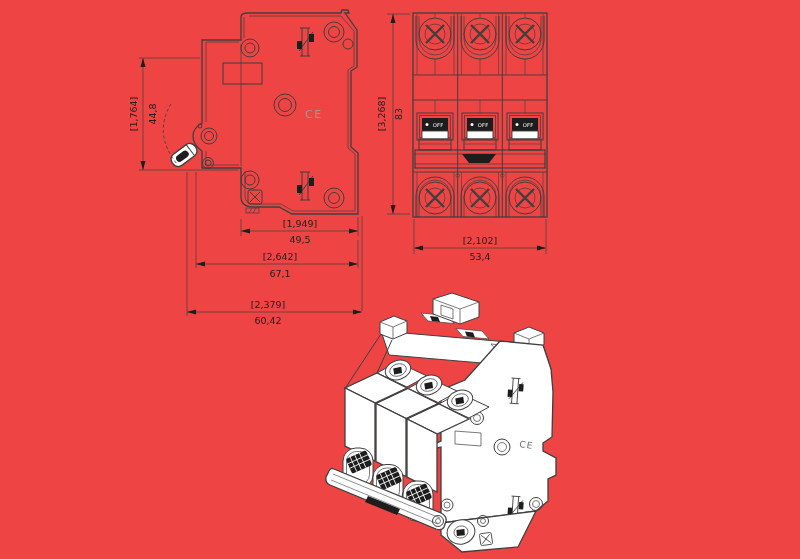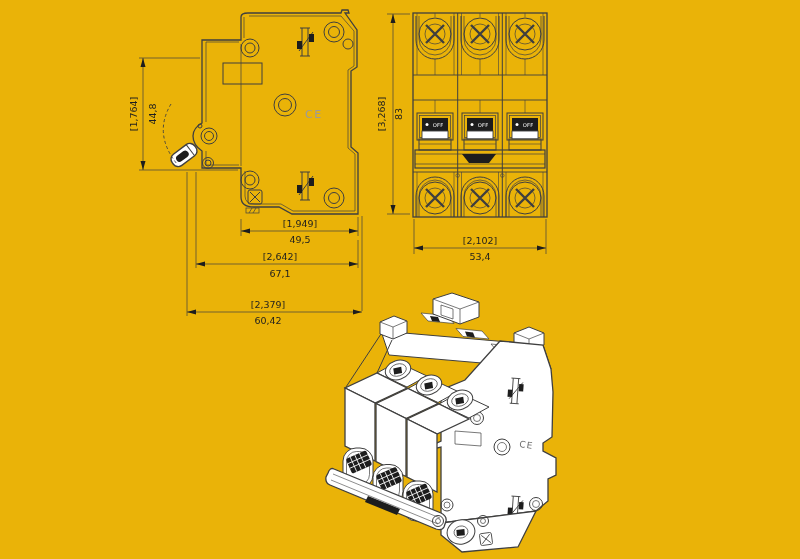--- a/index.html
+++ b/index.html
@@ -1,16 +1,16 @@
 <!DOCTYPE html>
 <html><head>
 <meta charset="utf-8">
 <style>
   html,body{margin:0;padding:0;background:#ffffff;}
-  .page{width:800px;height:559px;background:#eab308;position:relative;overflow:hidden;}
+  .page{width:800px;height:559px;background:#ef4444;position:relative;overflow:hidden;}
   svg{display:block;}
   text{font-family:"DejaVu Sans","Liberation Sans",sans-serif;}
   .dim{font-size:9.5px;fill:#1f1f1f;}
   .dimb{font-size:9.5px;fill:#1f1f1f;}
   .ce-side{font-size:11px;fill:#9b9b9b;letter-spacing:1.5px;}
   .ce-iso{font-size:9px;fill:#6b6b6b;letter-spacing:1px;}
   .off{font-size:5.2px;fill:#ffffff;letter-spacing:0.2px;}
   .ln{stroke:#3f3f3f;fill:none;}
   .w13{stroke-width:1.3;} .w10{stroke-width:1;} .w07{stroke-width:0.7;} .w06{stroke-width:0.6;}
   .thin{stroke:#3f3f3f;stroke-width:0.7;fill:none;}

